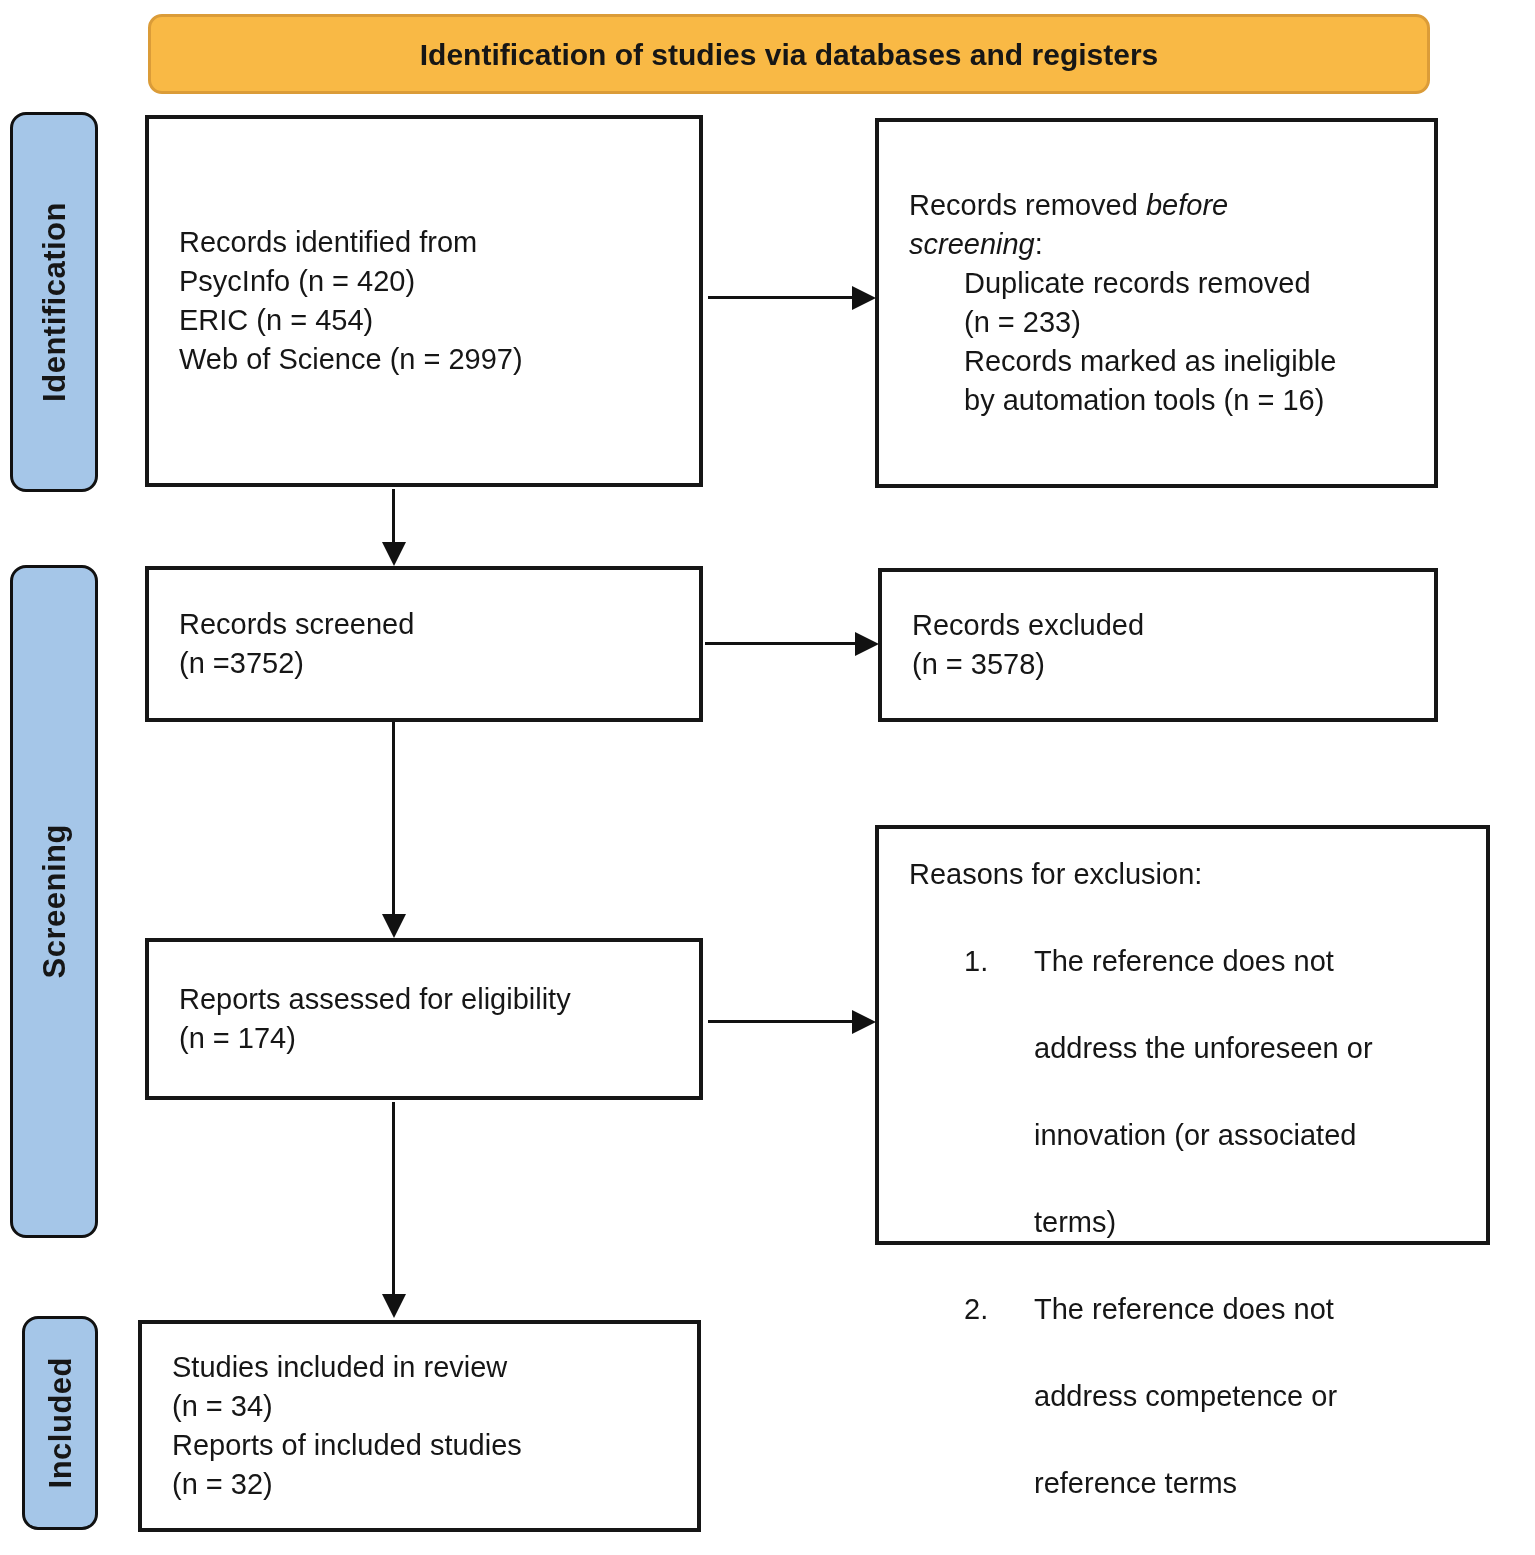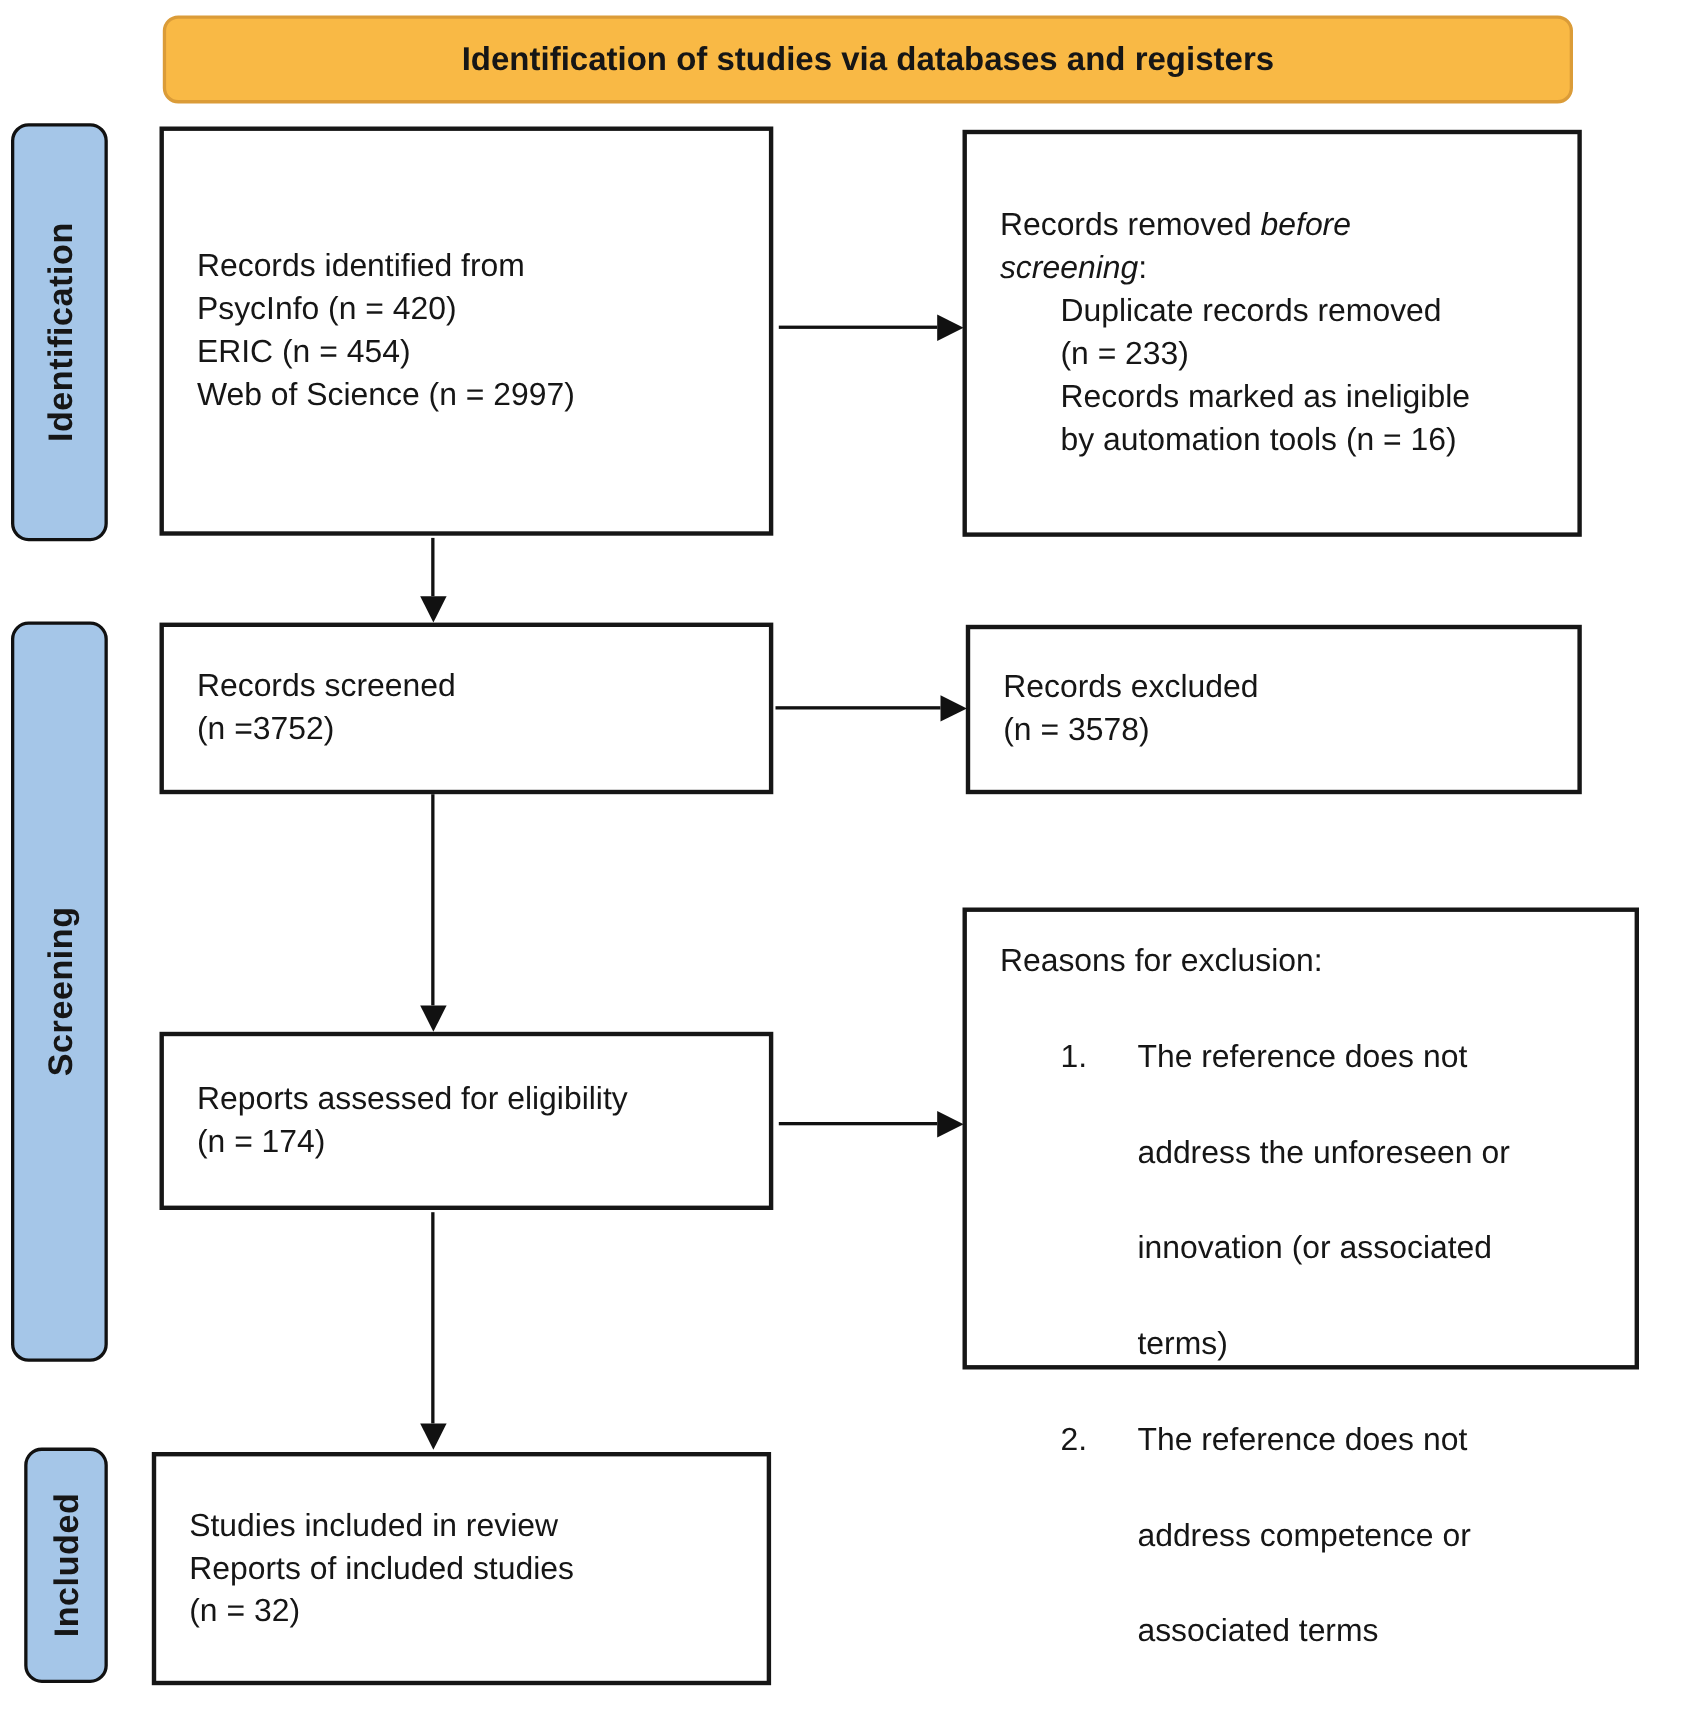--- a/index.html
+++ b/index.html
@@ -150,24 +150,25 @@
       <div class="line"><span>(n = 174)</span></div>
     </div>
   <div class="box b6 top-align">
       <div class="line"><span>Reasons for exclusion:</span></div>
       <div class="line" style="margin-left: 55px;"><span class="num">1.</span><span>The reference does not</span></div>
       <div class="line" style="margin-left: 125px;"><span>address the unforeseen or</span></div>
       <div class="line" style="margin-left: 125px;"><span>innovation (or associated</span></div>
       <div class="line" style="margin-left: 125px;"><span>terms)</span></div>
       <div class="line" style="margin-left: 55px;"><span class="num">2.</span><span>The reference does not</span></div>
       <div class="line" style="margin-left: 125px;"><span>address competence or</span></div>
-      <div class="line" style="margin-left: 125px;"><span>associated terms</span></div>
+      <div class="line" style="margin-left: 125px;"><span>reference terms</span></div>
     </div>
   <div class="box b7">
       <div class="line"><span>Studies included in review</span></div>
+      <div class="line"><span>(n = 34)</span></div>
       <div class="line"><span>Reports of included studies</span></div>
       <div class="line"><span>(n = 32)</span></div>
     </div>
 
   <div class="arrow-h a1"></div>
   <div class="arrow-v a2"></div>
   <div class="arrow-h a3"></div>
   <div class="arrow-v a4"></div>
   <div class="arrow-h a5"></div>
   <div class="arrow-v a6"></div>

